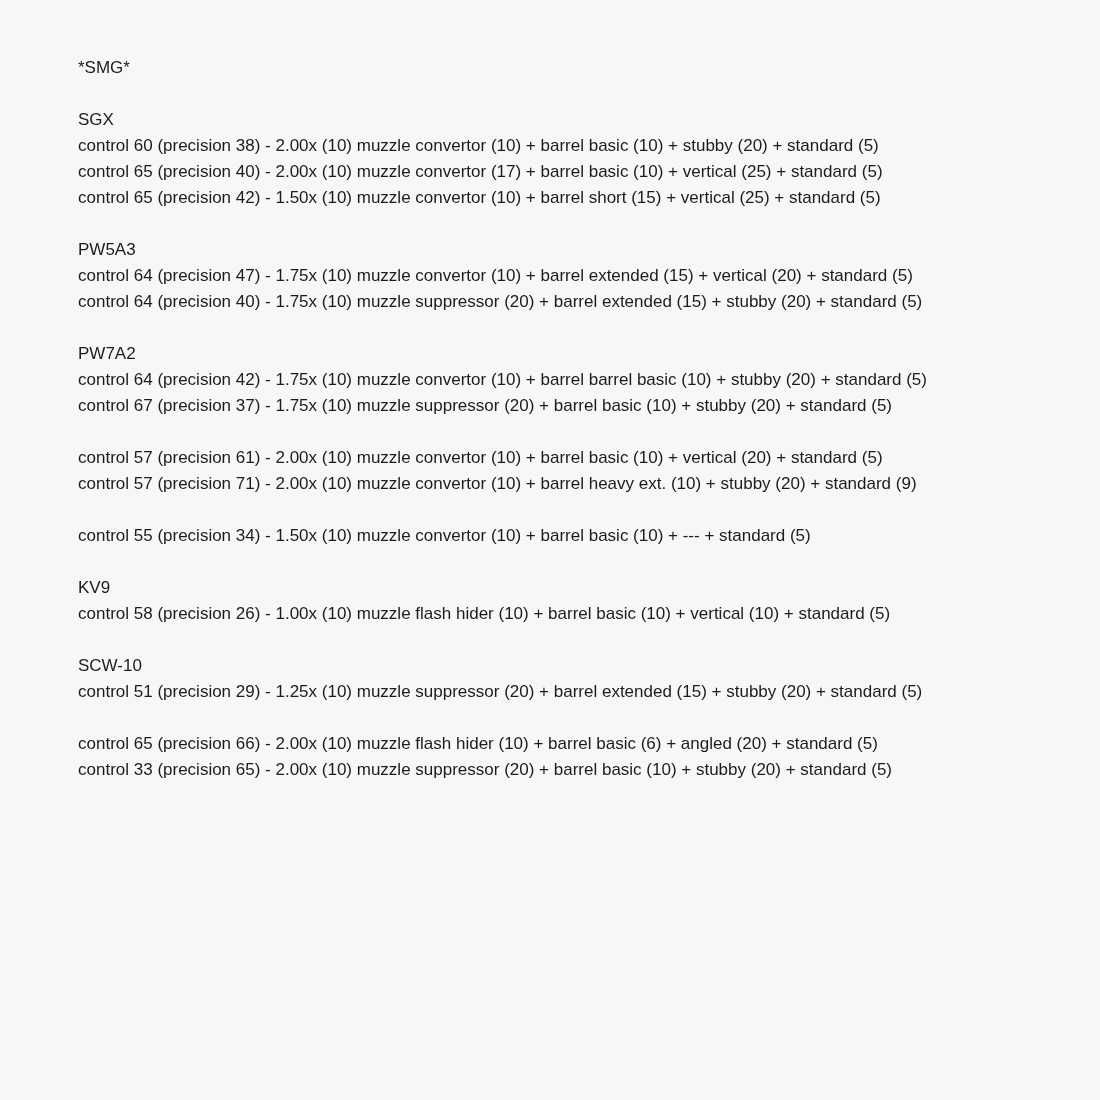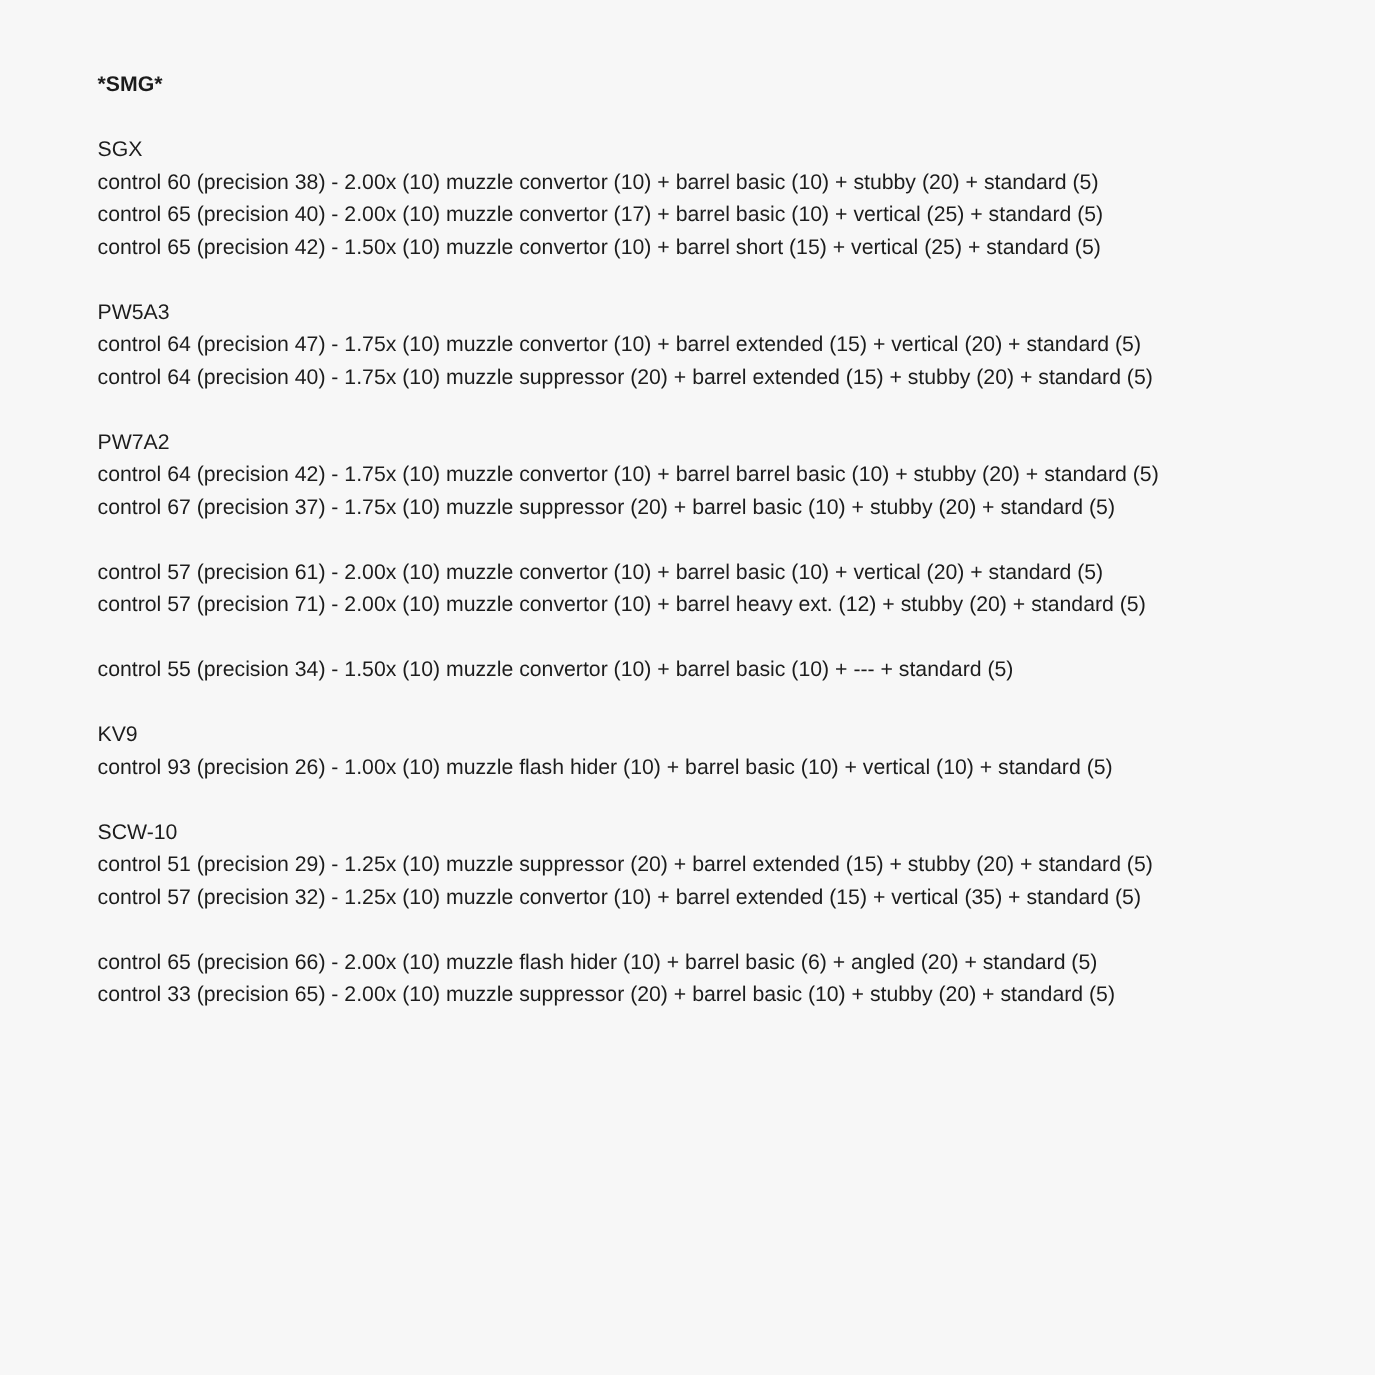--- a/index.html
+++ b/index.html
@@ -19,21 +19,20 @@
     position: absolute;
     left: 78px;
     top: 55px;
     right: 40px;
     font-size: 17px;
     line-height: 26px;
     white-space: nowrap;
   }
   .page-title {
     margin-bottom: 26px;
-    font-weight: bold;
   }
   .weapon-section {
     margin-bottom: 26px;
   }
   .section-title {
     
   }
   .loadout-line {
     
   }
@@ -59,36 +58,35 @@
   </div>
 
   <div class="weapon-section">
     <div class="section-title">PW7A2</div>
     <div class="loadout-line">control 64 (precision 42) - 1.75x (10) muzzle convertor (10) + barrel barrel basic (10) + stubby (20) + standard (5)</div>
     <div class="loadout-line">control 67 (precision 37) - 1.75x (10) muzzle suppressor (20) + barrel basic (10) + stubby (20) + standard (5)</div>
   </div>
 
   <div class="weapon-section">
     <div class="loadout-line">control 57 (precision 61) - 2.00x (10) muzzle convertor (10) + barrel basic (10) + vertical (20) + standard (5)</div>
-    <div class="loadout-line">control 57 (precision 71) - 2.00x (10) muzzle convertor (10) + barrel heavy ext. (12) + stubby (20) + standard (5)</div>
+    <div class="loadout-line">control 57 (precision 71) - 2.00x (10) muzzle convertor (10) + barrel heavy ext. (10) + stubby (20) + standard (9)</div>
   </div>
 
   <div class="weapon-section">
     <div class="loadout-line">control 55 (precision 34) - 1.50x (10) muzzle convertor (10) + barrel basic (10) + --- + standard (5)</div>
   </div>
 
   <div class="weapon-section">
     <div class="section-title">KV9</div>
-    <div class="loadout-line">control 93 (precision 26) - 1.00x (10) muzzle flash hider (10) + barrel basic (10) + vertical (10) + standard (5)</div>
+    <div class="loadout-line">control 58 (precision 26) - 1.00x (10) muzzle flash hider (10) + barrel basic (10) + vertical (10) + standard (5)</div>
   </div>
 
   <div class="weapon-section">
     <div class="section-title">SCW-10</div>
     <div class="loadout-line">control 51 (precision 29) - 1.25x (10) muzzle suppressor (20) + barrel extended (15) + stubby (20) + standard (5)</div>
-    <div class="loadout-line">control 57 (precision 32) - 1.25x (10) muzzle convertor (10) + barrel extended (15) + vertical (35) + standard (5)</div>
   </div>
 
   <div class="weapon-section">
     <div class="loadout-line">control 65 (precision 66) - 2.00x (10) muzzle flash hider (10) + barrel basic (6) + angled (20) + standard (5)</div>
     <div class="loadout-line">control 33 (precision 65) - 2.00x (10) muzzle suppressor (20) + barrel basic (10) + stubby (20) + standard (5)</div>
   </div>
 
 </div>
 
 </body></html>

